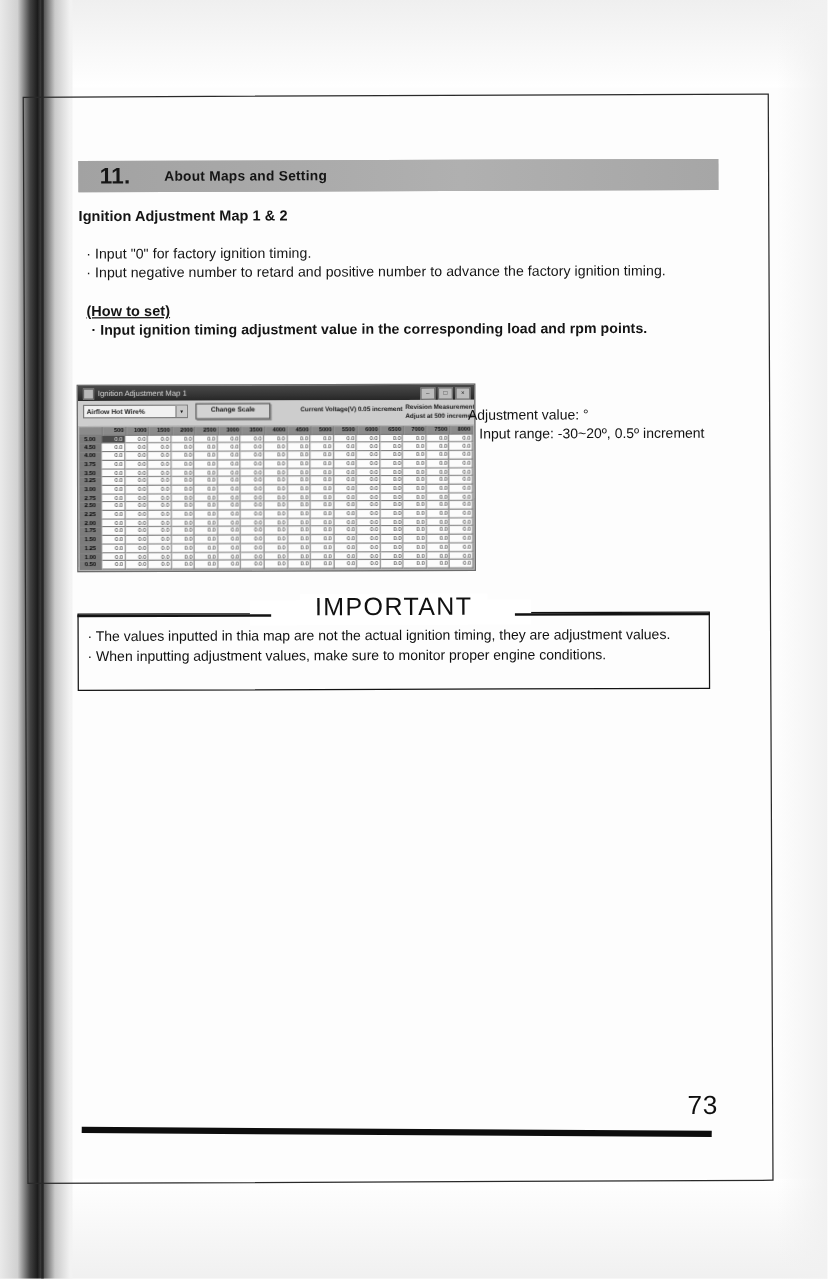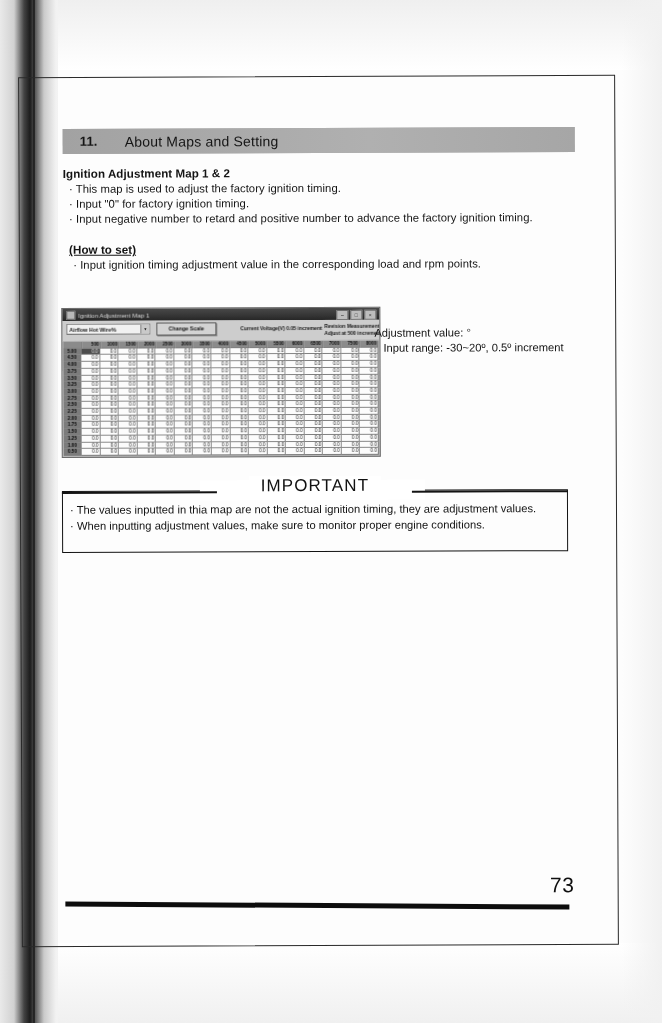--- a/index.html
+++ b/index.html
@@ -90,49 +90,49 @@
     top: 52px;
     width: 512px;
     height: 25px;
     background: #a8a8a8;
     background-image: linear-gradient(to right, #a2a2a2, #b0b0b0 60%, #a6a6a6);
     display: flex;
     align-items: center;
     color: #151515;
   }
   #section-heading .num {
-    font-size: 13px;
+    font-size: 18px;
     font-weight: 600;
     margin-left: 17px;
     letter-spacing: .2px;
   }
   #section-heading .title {
-    font-size: 14px;
-    font-weight: 400;
+    font-size: 11px;
+    font-weight: 700;
     margin-left: 27px;
     letter-spacing: .2px;
   }
 
   
   .body-text {
     position: absolute;
     color: #141414;
     font-size: 11.3px;
     line-height: 15.5px;
     letter-spacing: .05px;
     white-space: nowrap;
   }
   .body-bold { font-weight: bold; font-size: 11.6px; }
 
   #subhead          { left: 44px; top: 89px; }
   #bullet-1         { left: 50px; top: 105px; }
   #bullet-2         { left: 50px; top: 120px; }
   #bullet-3         { left: 50px; top: 135px; }
   #howto-head       { left: 50px; top: 165px; text-decoration: underline; }
-  #howto-bullet     { left: 54px; top: 181px; }
+  #howto-bullet     { left: 54px; top: 181px; font-weight: bold; }
 
   
   #map-window {
     position: absolute;
     left: 42px;
     top: 231px;
     width: 317px;
     height: 148px;
     background: #c3c3c3;
     border: 1px solid #6e6e6e;
@@ -319,21 +319,21 @@
     width: 506px;
     height: 22px;
     display: flex;
     align-items: center;
     justify-content: center;
     pointer-events: none;
   }
   #important-label .lbl {
     background: #ffffff;
     padding: 0 12px;
-    font-size: 17px;
+    font-size: 20px;
     letter-spacing: 1.1px;
     color: #111;
   }
   #important-lines-left,
   #important-lines-right {
     position: absolute;
     top: 415px;
     height: 2px;
     background: #131313;
   }
@@ -390,21 +390,20 @@
 <div id="page-frame"></div>
 
 <div id="page-content">
 
   <div id="section-heading">
     <span class="num">11.</span>
     <span class="title">About Maps and Setting</span>
   </div>
 
   <div class="body-text body-bold" id="subhead">Ignition Adjustment Map 1 &amp; 2</div>
-  <div class="body-text" id="bullet-1">· This map is used to adjust the factory ignition timing.</div>
   <div class="body-text" id="bullet-2">· Input "0" for factory ignition timing.</div>
   <div class="body-text" id="bullet-3">· Input negative number to retard and positive number to advance the factory ignition timing.</div>
 
   <div class="body-text body-bold" id="howto-head">(How to set)</div>
   <div class="body-text" id="howto-bullet">· Input ignition timing adjustment value in the corresponding load and rpm points.</div>
 
   <div id="map-window">
 
     <div id="titlebar">
       <span class="tb-icon"></span>

